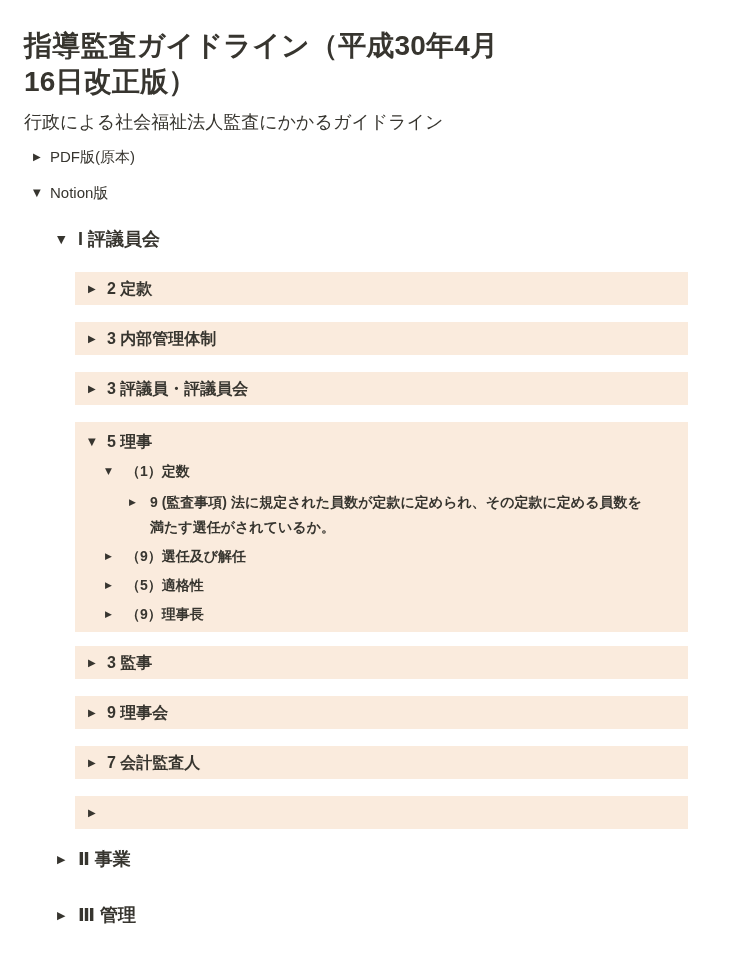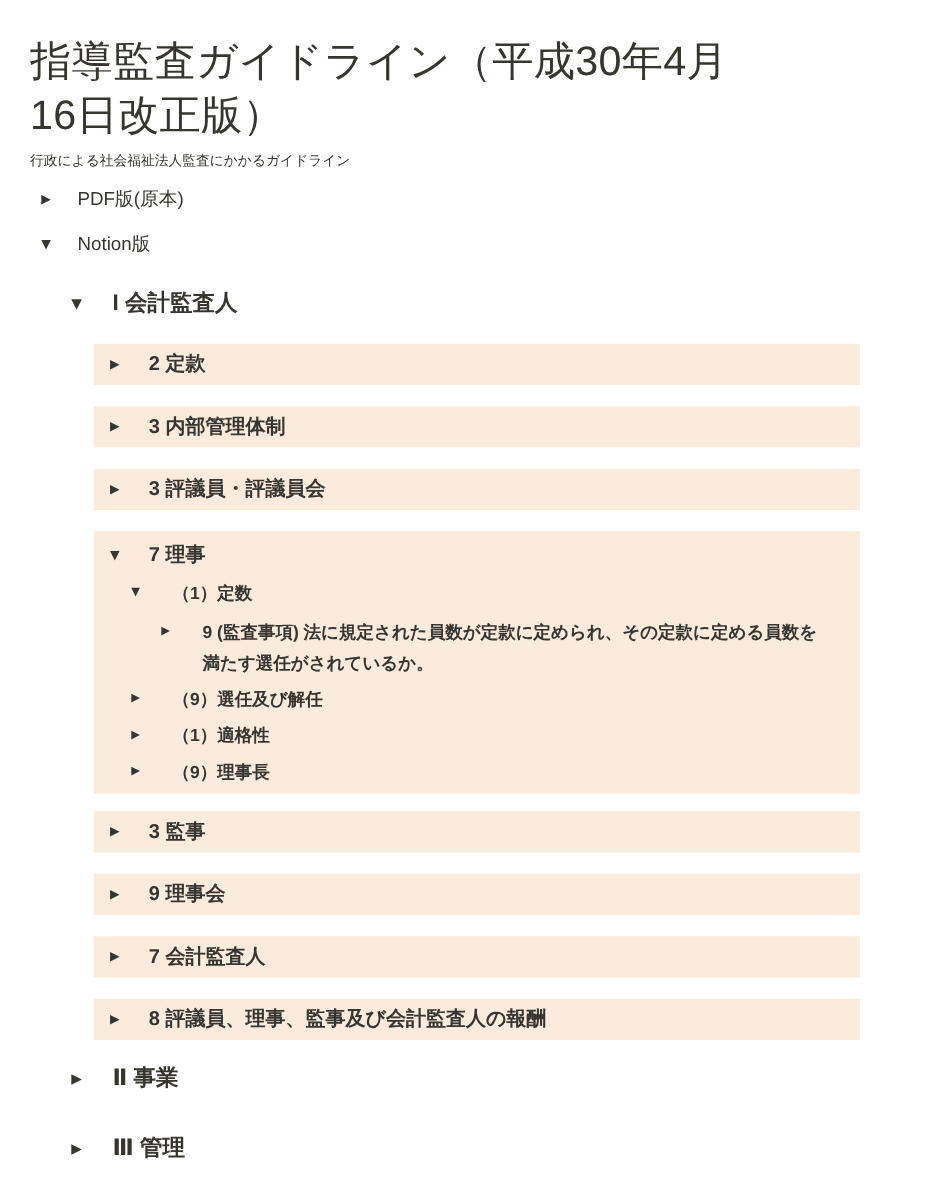--- a/index.html
+++ b/index.html
@@ -6,29 +6,29 @@
   html, body { background: #ffffff; }
   body {
     width: 756px;
     min-height: 960px;
     color: #37352f;
     font-family: "Liberation Sans", "DejaVu Sans", sans-serif;
   }
   .page { padding: 28px 24px 16px 24px; }
 
   .page-title {
-    font-size: 33px;
+    font-size: 28px;
     line-height: 1.3;
-    font-weight: 400;
+    font-weight: 700;
     white-space: pre-line;
     margin-bottom: 8px;
     letter-spacing: 0.2px;
   }
   .subtitle {
-    font-size: 11px;
+    font-size: 18px;
     line-height: 1.45;
     margin-bottom: 11px;
   }
 
   .trow { display: flex; align-items: flex-start; cursor: pointer; }
   .tri {
     flex: 0 0 22px;
     width: 22px;
     font-family: "DejaVu Sans", sans-serif;
     font-size: 10px;
@@ -67,21 +67,21 @@
     padding: 9px 6px 8px 6px;
     margin-bottom: 14px;
   }
   .blk-title { font-size: 16px; font-weight: 700; line-height: 22px; margin-bottom: 8px; }
   .blk-title .tri { line-height: 22px; }
   .sub { margin-left: 24px; font-size: 14px; font-weight: 700; line-height: 20px; margin-bottom: 9px; }
   .sub .tri { flex: 0 0 21px; width: 21px; font-size: 9px; line-height: 20px; padding-left: 0; }
   .sub2 { margin-left: 48px; font-size: 14px; font-weight: 700; line-height: 25px; margin-bottom: 6px; }
   .sub2 .tri { flex: 0 0 21px; width: 21px; font-size: 9px; line-height: 25px; padding-left: 0; }
   .sub2 .lbl { max-width: 503px; }
-  .lbl { display: block; margin-left: 12px; }
+  .lbl { display: block; }
 </style>
 </head>
 <body>
 
 <div class="page">
 
   <h1 class="page-title">指導監査ガイドライン（平成30年4月
 16日改正版）</h1>
 
   <p class="subtitle">行政による社会福祉法人監査にかかるガイドライン</p>
@@ -90,58 +90,58 @@
     <span class="tri">▶</span>
     <span class="lbl">PDF版(原本)</span>
   </div>
   <div class="trow lvl0">
     <span class="tri">▼</span>
     <span class="lbl">Notion版</span>
   </div>
 
   <div class="trow section sec-first">
     <span class="tri">▼</span>
-    <span class="lbl">I 会計監査人</span>
+    <span class="lbl">I 評議員会</span>
   </div>
 
   <div class="trow bar">
     <span class="tri">▶</span>
     <span class="lbl">2 定款</span>
   </div>
 
   <div class="trow bar">
     <span class="tri">▶</span>
     <span class="lbl">3 内部管理体制</span>
   </div>
 
   <div class="trow bar">
     <span class="tri">▶</span>
     <span class="lbl">3 評議員・評議員会</span>
   </div>
 
   <div class="block4">
     <div class="trow blk-title">
       <span class="tri">▼</span>
-      <span class="lbl">7 理事</span>
+      <span class="lbl">5 理事</span>
     </div>
     <div class="trow sub">
       <span class="tri">▼</span>
       <span class="lbl">（1）定数</span>
     </div>
     <div class="trow sub2">
       <span class="tri">▶</span>
       <span class="lbl">9 (監査事項) 法に規定された員数が定款に定められ、その定款に定める員数を満たす選任がされているか。</span>
     </div>
     <div class="trow sub">
       <span class="tri">▶</span>
       <span class="lbl">（9）選任及び解任</span>
     </div>
     <div class="trow sub">
       <span class="tri">▶</span>
-      <span class="lbl">（1）適格性</span>
+      <span class="lbl">（5）適格性</span>
     </div>
     <div class="trow sub" style="margin-bottom:0;">
       <span class="tri">▶</span>
       <span class="lbl">（9）理事長</span>
     </div>
   </div>
 
   <div class="trow bar">
     <span class="tri">▶</span>
     <span class="lbl">3 監事</span>
@@ -152,21 +152,20 @@
     <span class="lbl">9 理事会</span>
   </div>
 
   <div class="trow bar">
     <span class="tri">▶</span>
     <span class="lbl">7 会計監査人</span>
   </div>
 
   <div class="trow bar">
     <span class="tri">▶</span>
-    <span class="lbl">8 評議員、理事、監事及び会計監査人の報酬</span>
   </div>
 
   <div class="trow section sec-mid">
     <span class="tri">▶</span>
     <span class="lbl">Ⅱ 事業</span>
   </div>
 
   <div class="trow section">
     <span class="tri">▶</span>
     <span class="lbl">Ⅲ 管理</span>

